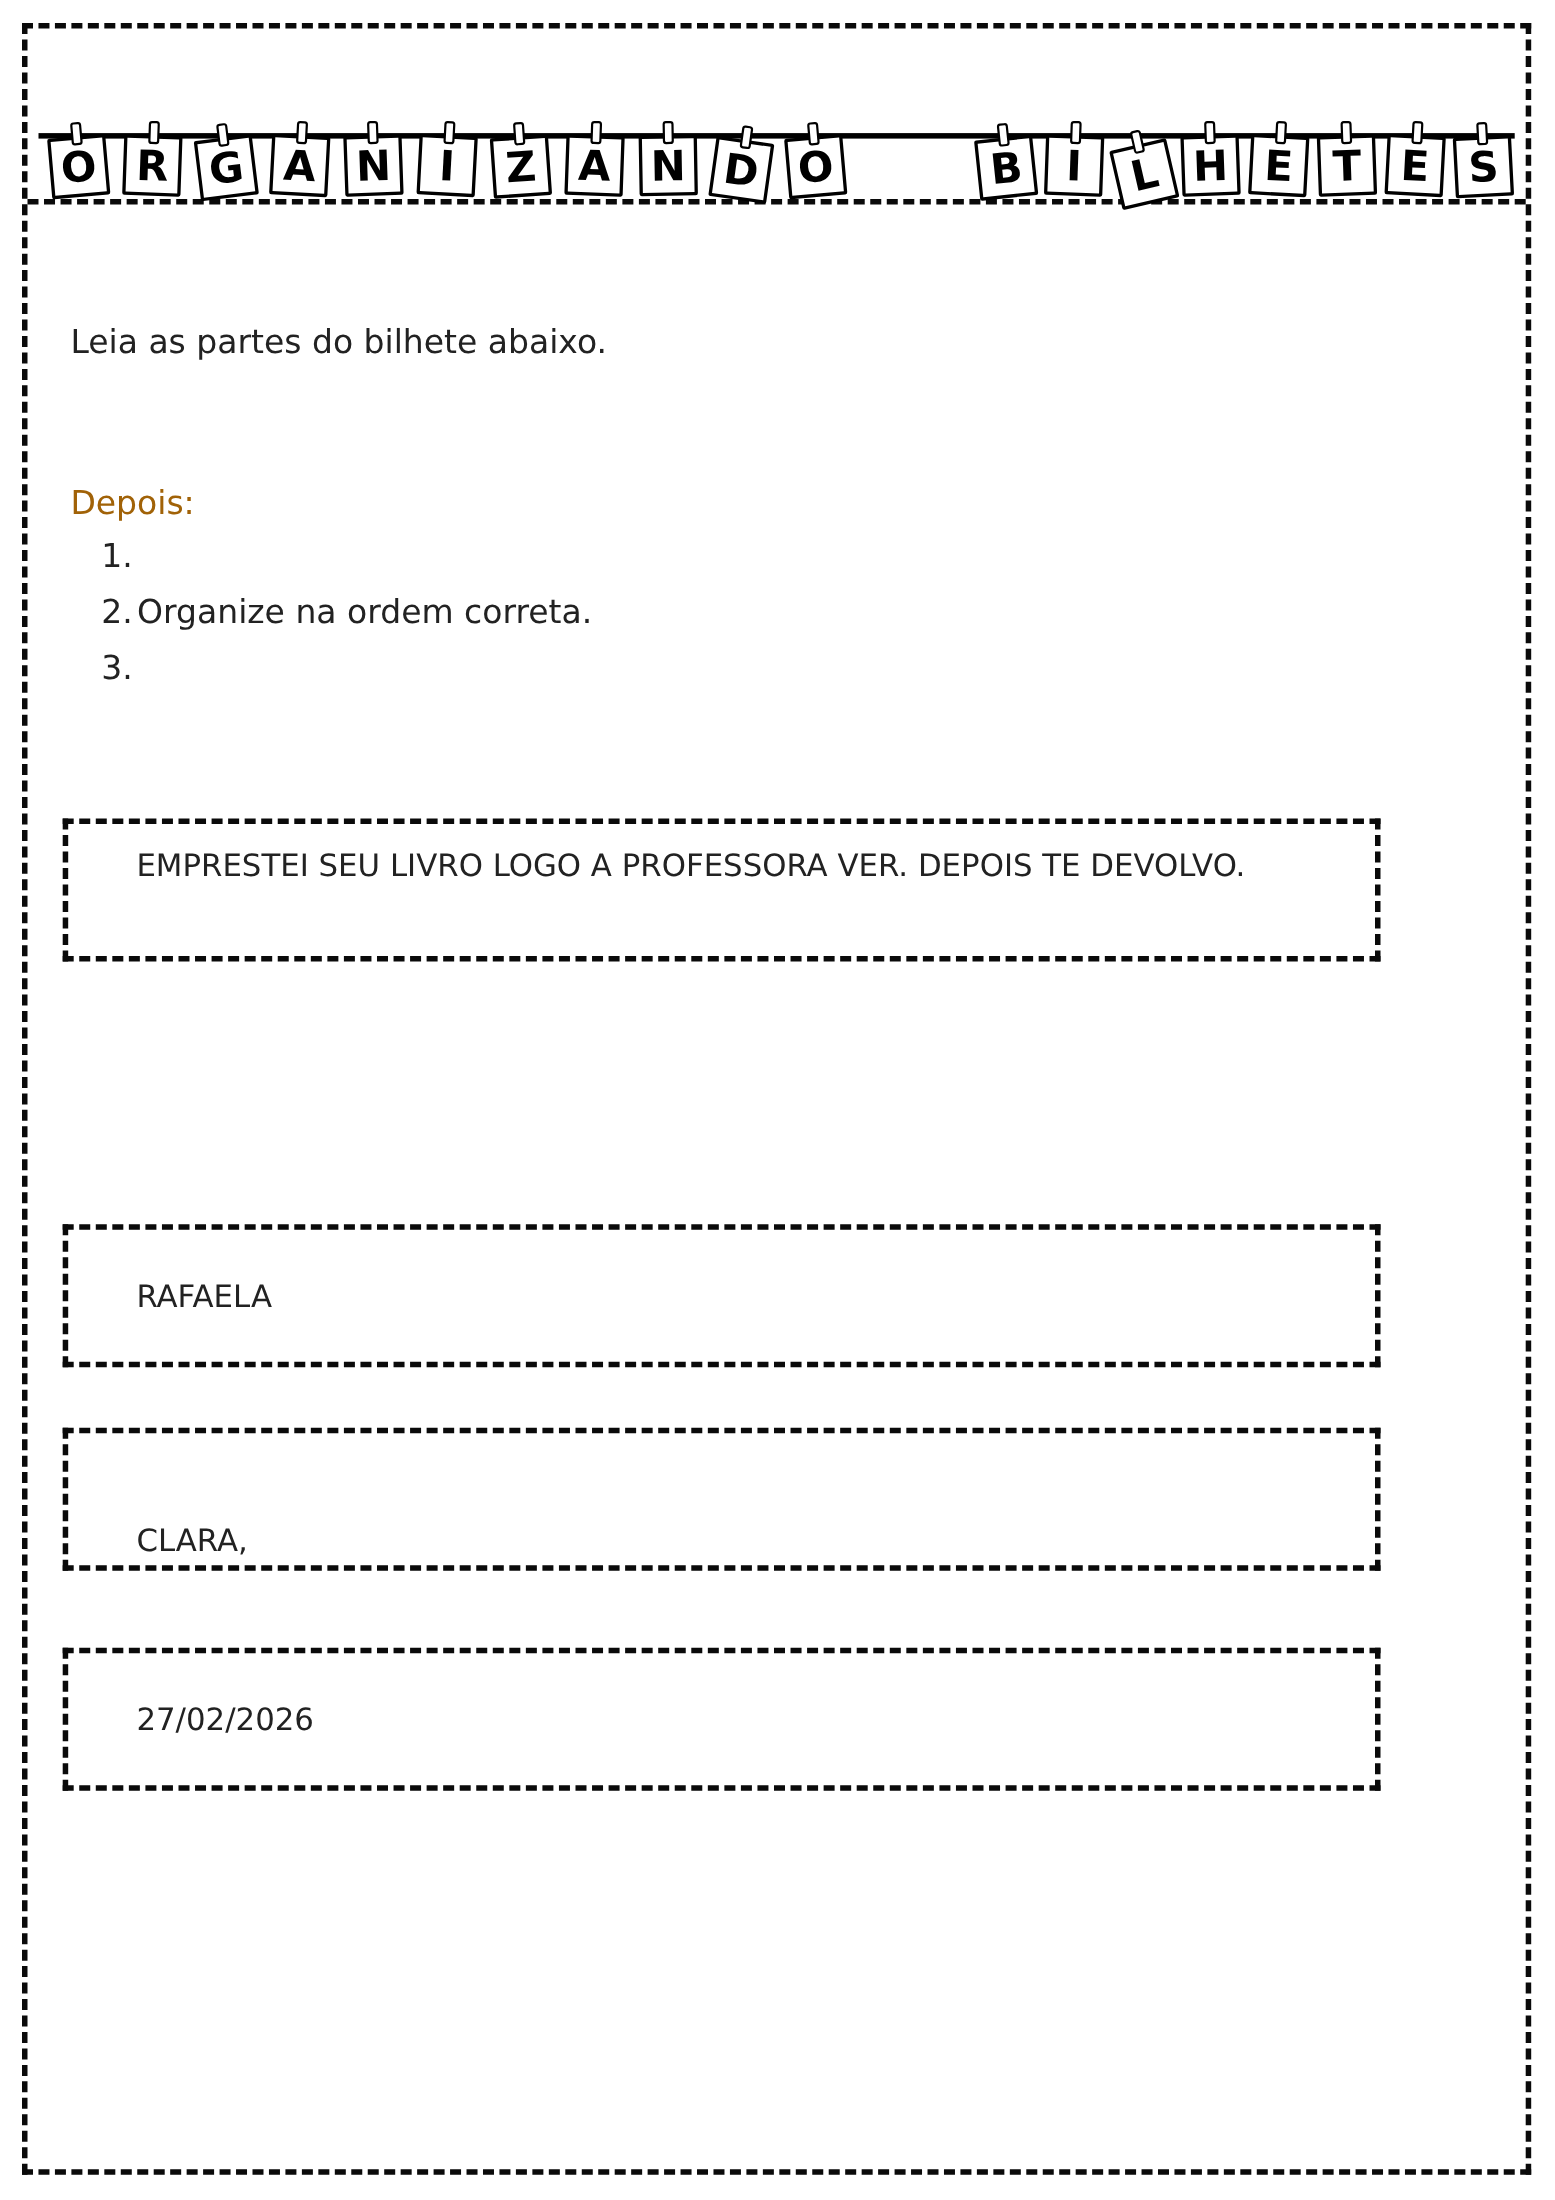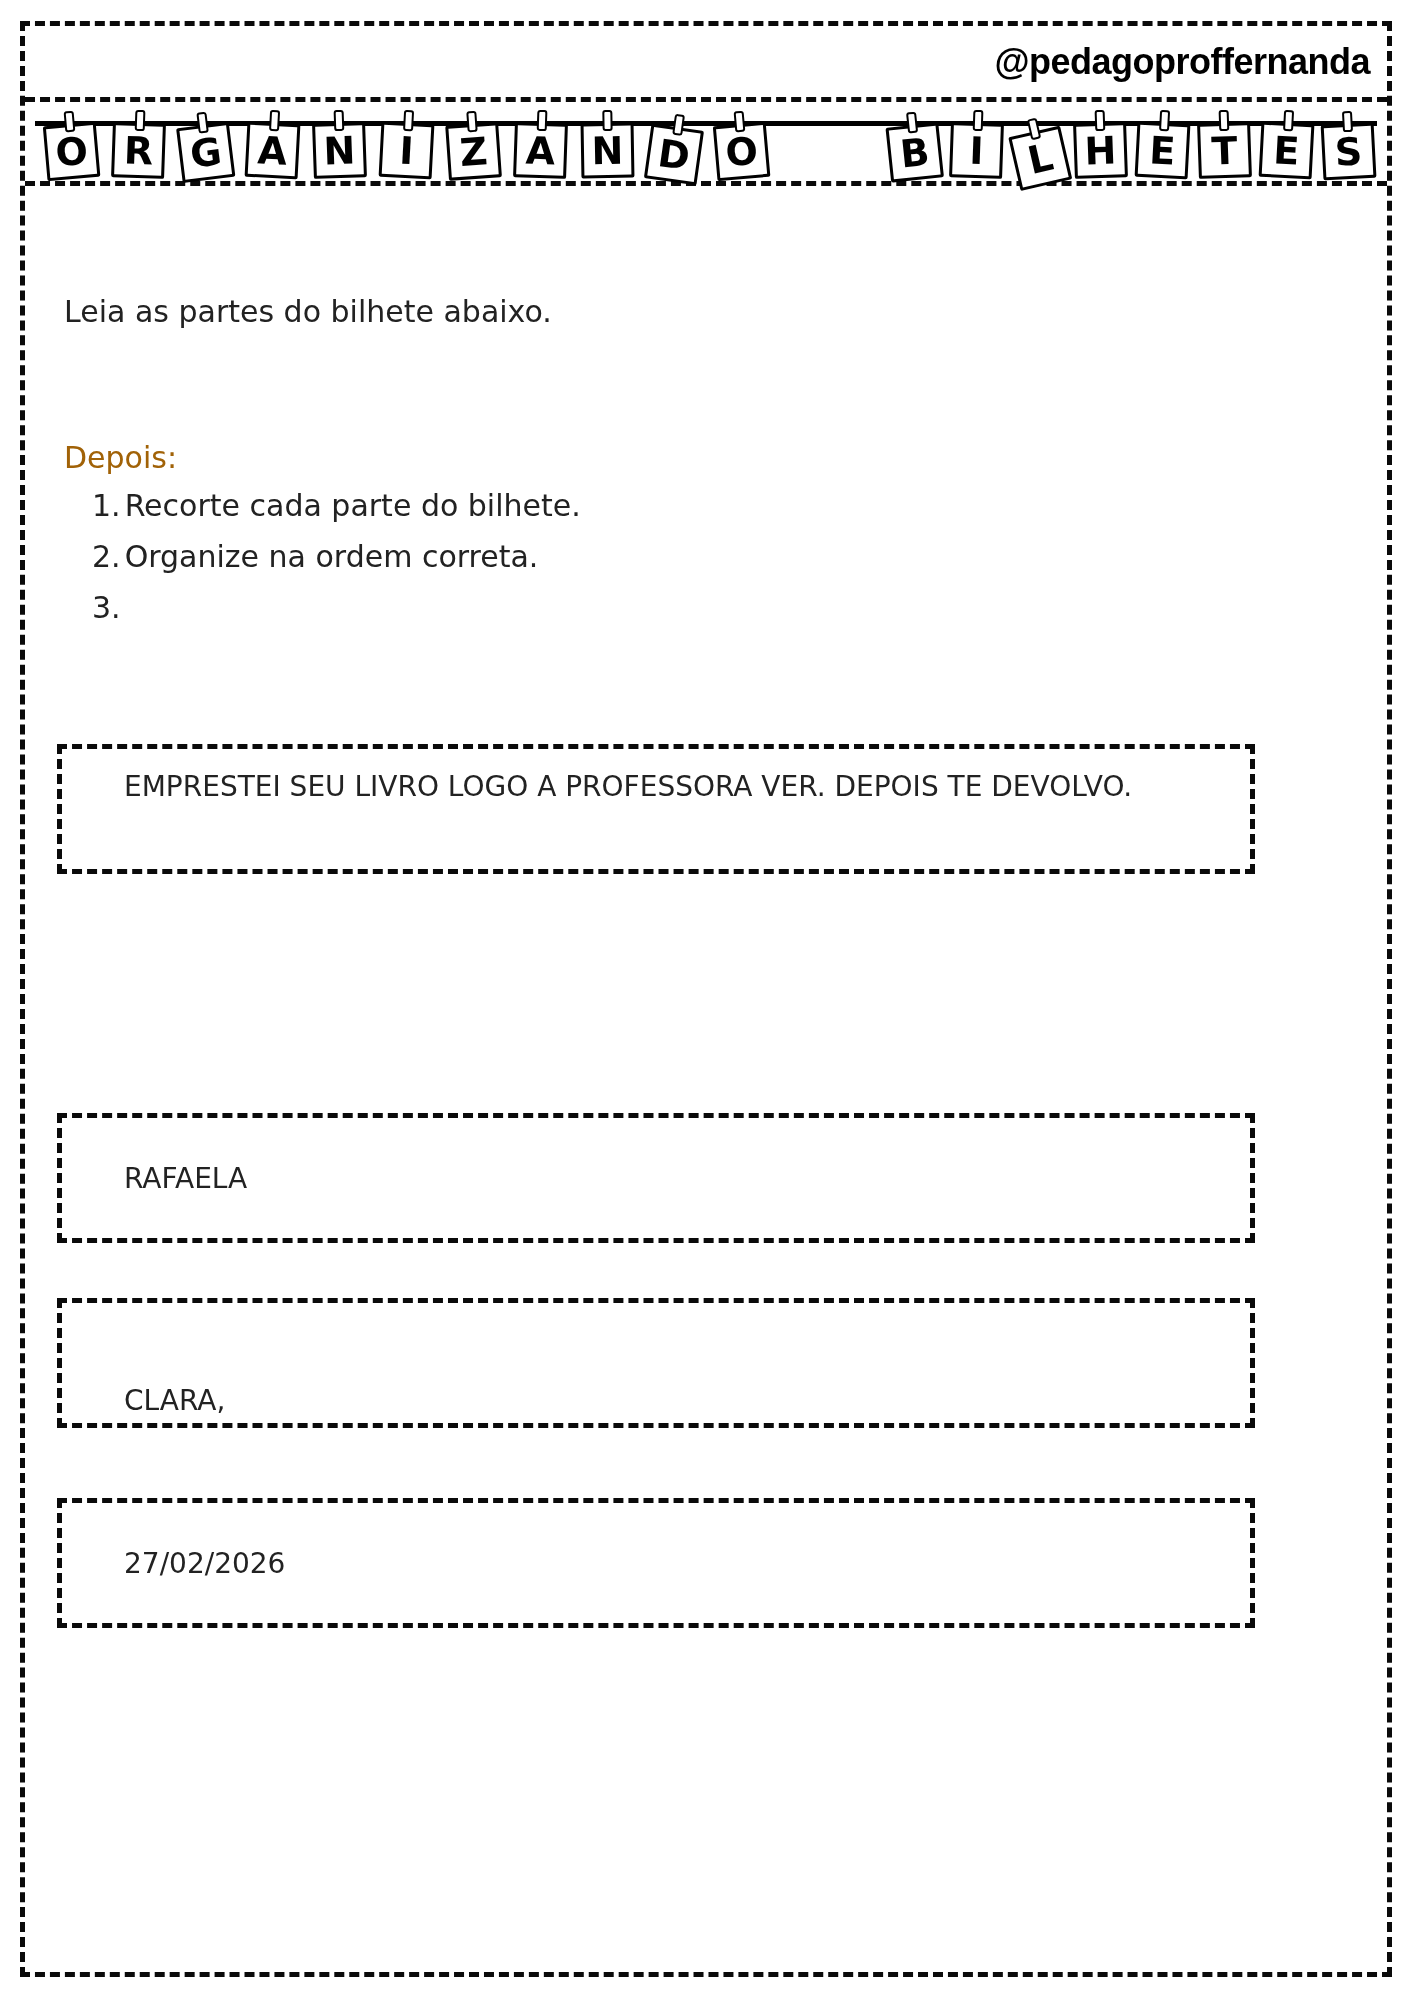--- a/index.html
+++ b/index.html
@@ -100,23 +100,20 @@
   .box-2 { top: 902px; }
   .box-3 { top: 1087px; }
   .box-4 { top: 1272px; justify-content: flex-end; }
   .box-5 { top: 1472px; }
 </style>
 </head>
 <body>
 
 <div class="page-border">
 
-  <div class="header-strip">
-    <span class="handle">@pedagoproffernanda</span>
-  </div>
 
   <div class="banner-strip">
     <div class="clothesline"></div>
     <div class="banner-cards">
       <div class="word-group word-1">
           <div class="letter-card" style="transform: rotate(-5deg) translateY(1px);">
             <span class="clothespin"></span>
             <span>O</span>
           </div>
           <div class="letter-card" style="transform: rotate(2deg) translateY(0px);">
@@ -198,21 +195,20 @@
     </div>
   </div>
 
   <div class="intro-text">Leia as partes do bilhete abaixo.</div>
 
   <div class="depois-label">Depois:</div>
 
   <div class="steps-list">
     <div class="step-item">
       <span class="step-number">1.</span>
-      <span class="step-text">Recorte cada parte do bilhete.</span>
     </div>
     <div class="step-item">
       <span class="step-number">2.</span>
       <span class="step-text">Organize na ordem correta.</span>
     </div>
     <div class="step-item">
       <span class="step-number">3.</span>
     </div>
   </div>
 

